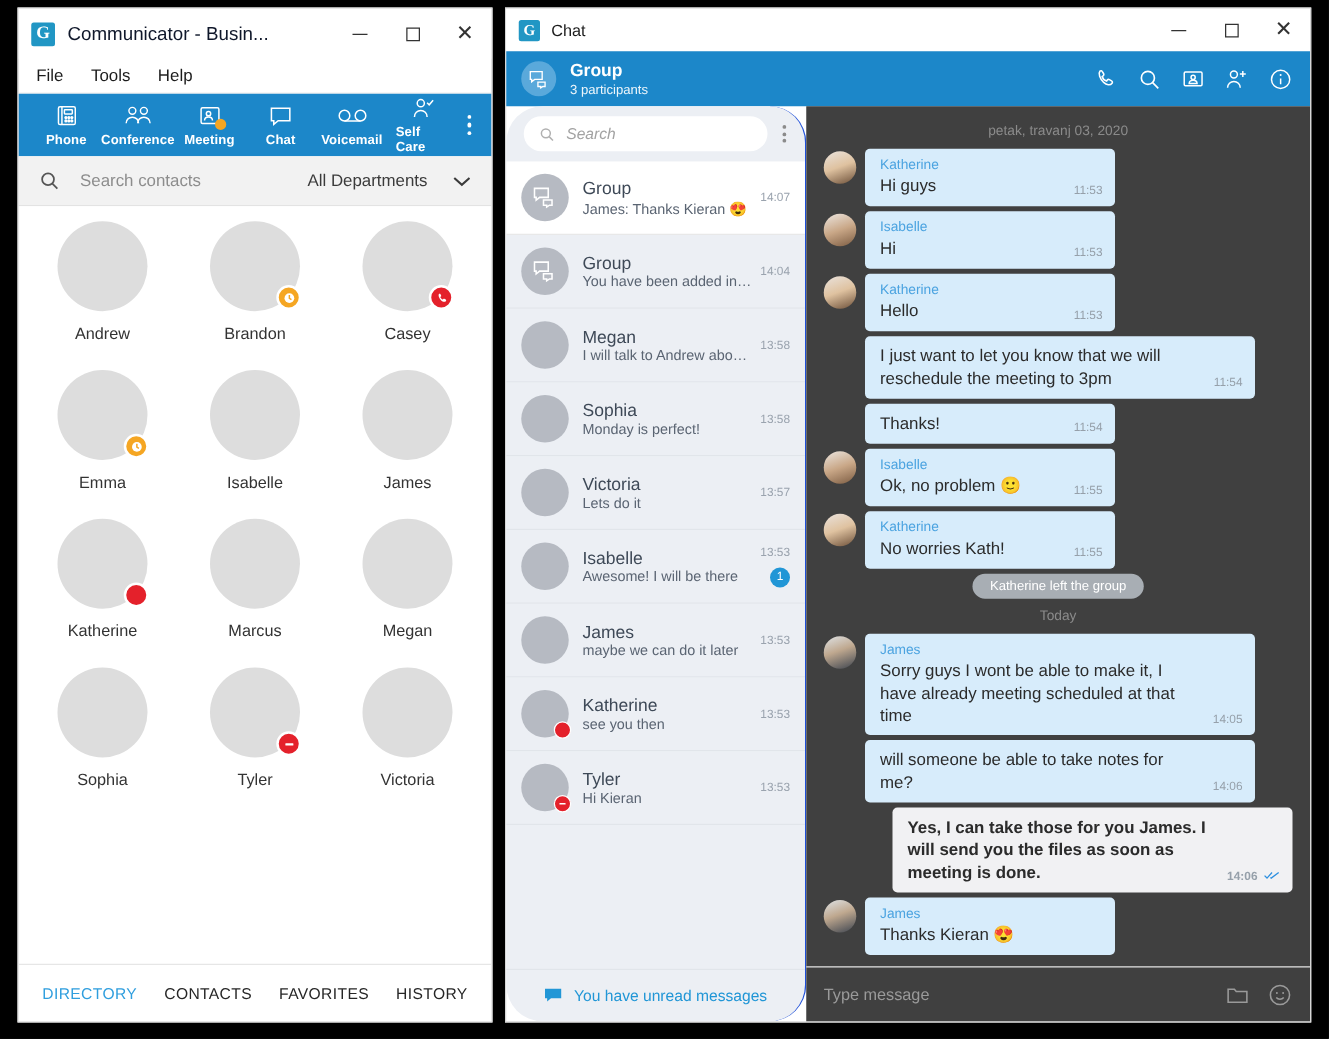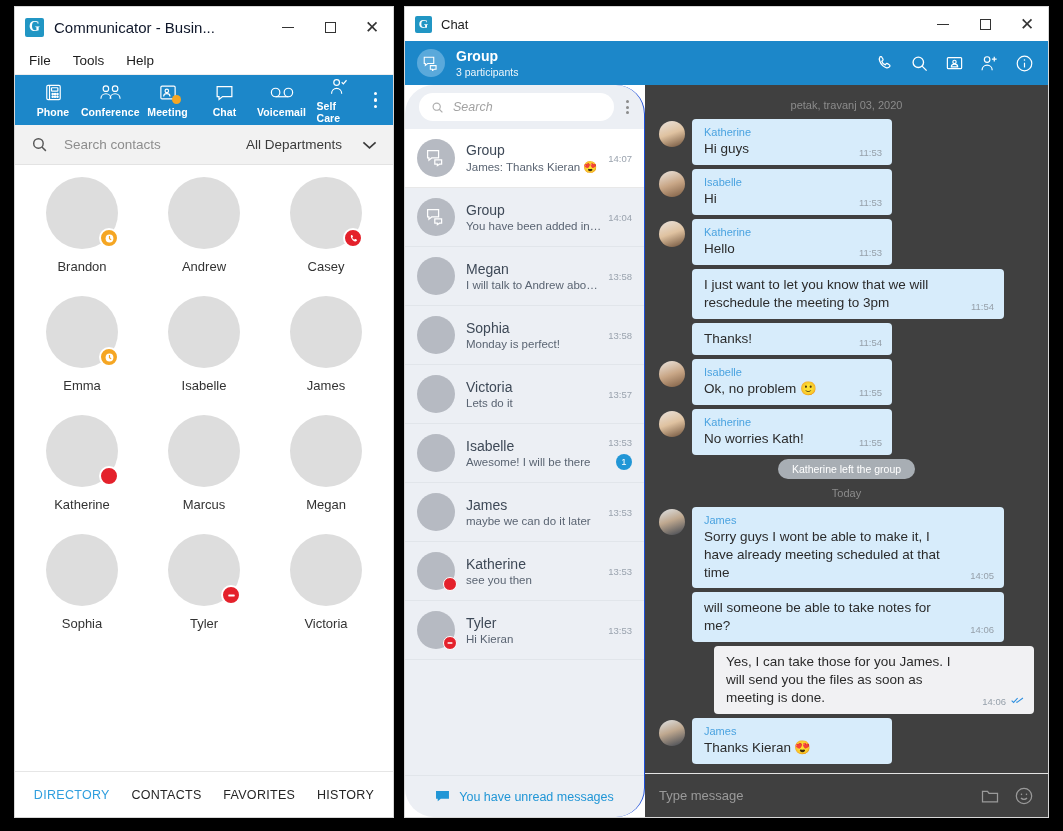--- a/index.html
+++ b/index.html
@@ -235,21 +235,21 @@
     display: flex; flex-direction: column;
   }
   .m-row.cont .bubble { margin-left: 33px; }
   .b-sender { font-size: 11px; color: #4ba3e0; margin-bottom: 2px; }
   .b-line { display: flex; align-items: flex-end; }
   .b-text { font-size: 13.5px; color: #2b2b2b; line-height: 1.33; flex: 1 1 auto; }
   .b-meta { display: flex; align-items: center; gap: 5px; margin-left: 12px; flex: 0 0 auto; align-self:flex-end; }
   .b-time { font-size: 9.5px; color: #96a0aa; white-space: nowrap; }
   .b-check { color: #2e90e0; width: 13px; height: 9px; }
   .m-row.out { justify-content: flex-end; }
-  .m-row.out .bubble { background: #f1f1f3; margin-left: 0; margin-right: 0; max-width: 320px; }
+  .m-row.out .bubble { background: #f1f1f3; margin-left: 0; margin-right: 0; max-width: 320px; font-weight: bold; }
 
   .compose {
     height: 44px; flex: 0 0 auto; border-top: 1px solid #e4e4e4;
     display: flex; align-items: center; padding: 0 14px;
   }
   .compose .ph { font-size: 13px; color: #9a9a9a; flex: 1 1 auto; }
   .compose .ic { width: 20px; height: 20px; color: #9a9a9a; margin-left: 14px; }
 
   svg { display: block; }
 
@@ -386,35 +386,35 @@
               <path d="M1.5 2.2L8 8 14.5 2.2"></path>
             </svg>
         </span>
       </div>
     </div>
 
     <div class="contacts-grid">
 
     <div class="contact">
           <div class="ct-av">
+            <div class="circ ph-a"></div>
+          </div>
+          <div class="ct-name">Andrew</div>
+        </div>
+        <div class="contact">
+          <div class="ct-av">
             <div class="circ ph-b"></div>
             <div class="badge orange">
               <svg viewBox="0 0 24 24" fill="none" stroke="#fff" stroke-width="2.6">
                 <circle cx="12" cy="12" r="8.5" fill="#fff" stroke="none"></circle>
                 <path d="M12 6.5v6l3.6 2.2" stroke="#f5a623"></path>
               </svg>
             </div>
           </div>
           <div class="ct-name">Brandon</div>
-        </div>
-        <div class="contact">
-          <div class="ct-av">
-            <div class="circ ph-a"></div>
-          </div>
-          <div class="ct-name">Andrew</div>
         </div>
         <div class="contact">
           <div class="ct-av">
             <div class="circ ph-c"></div>
             <div class="badge red">
               <svg viewBox="0 0 24 24" fill="#fff">
                 <path d="M7 4.5c.8-.6 1.9-.4 2.4.5l1.3 2.2c.4.7.2 1.6-.5 2.1l-1 .7c.5 1.9 2.6 4 4.5 4.6l.7-1c.5-.7 1.4-.9 2.1-.5l2.2 1.3c.9.5 1.1 1.6.5 2.4-2 2.6-5.4 1.8-8.8-1.2C7 12.2 5 7.1 7 4.5z"></path>
               </svg>
             </div>
           </div>

